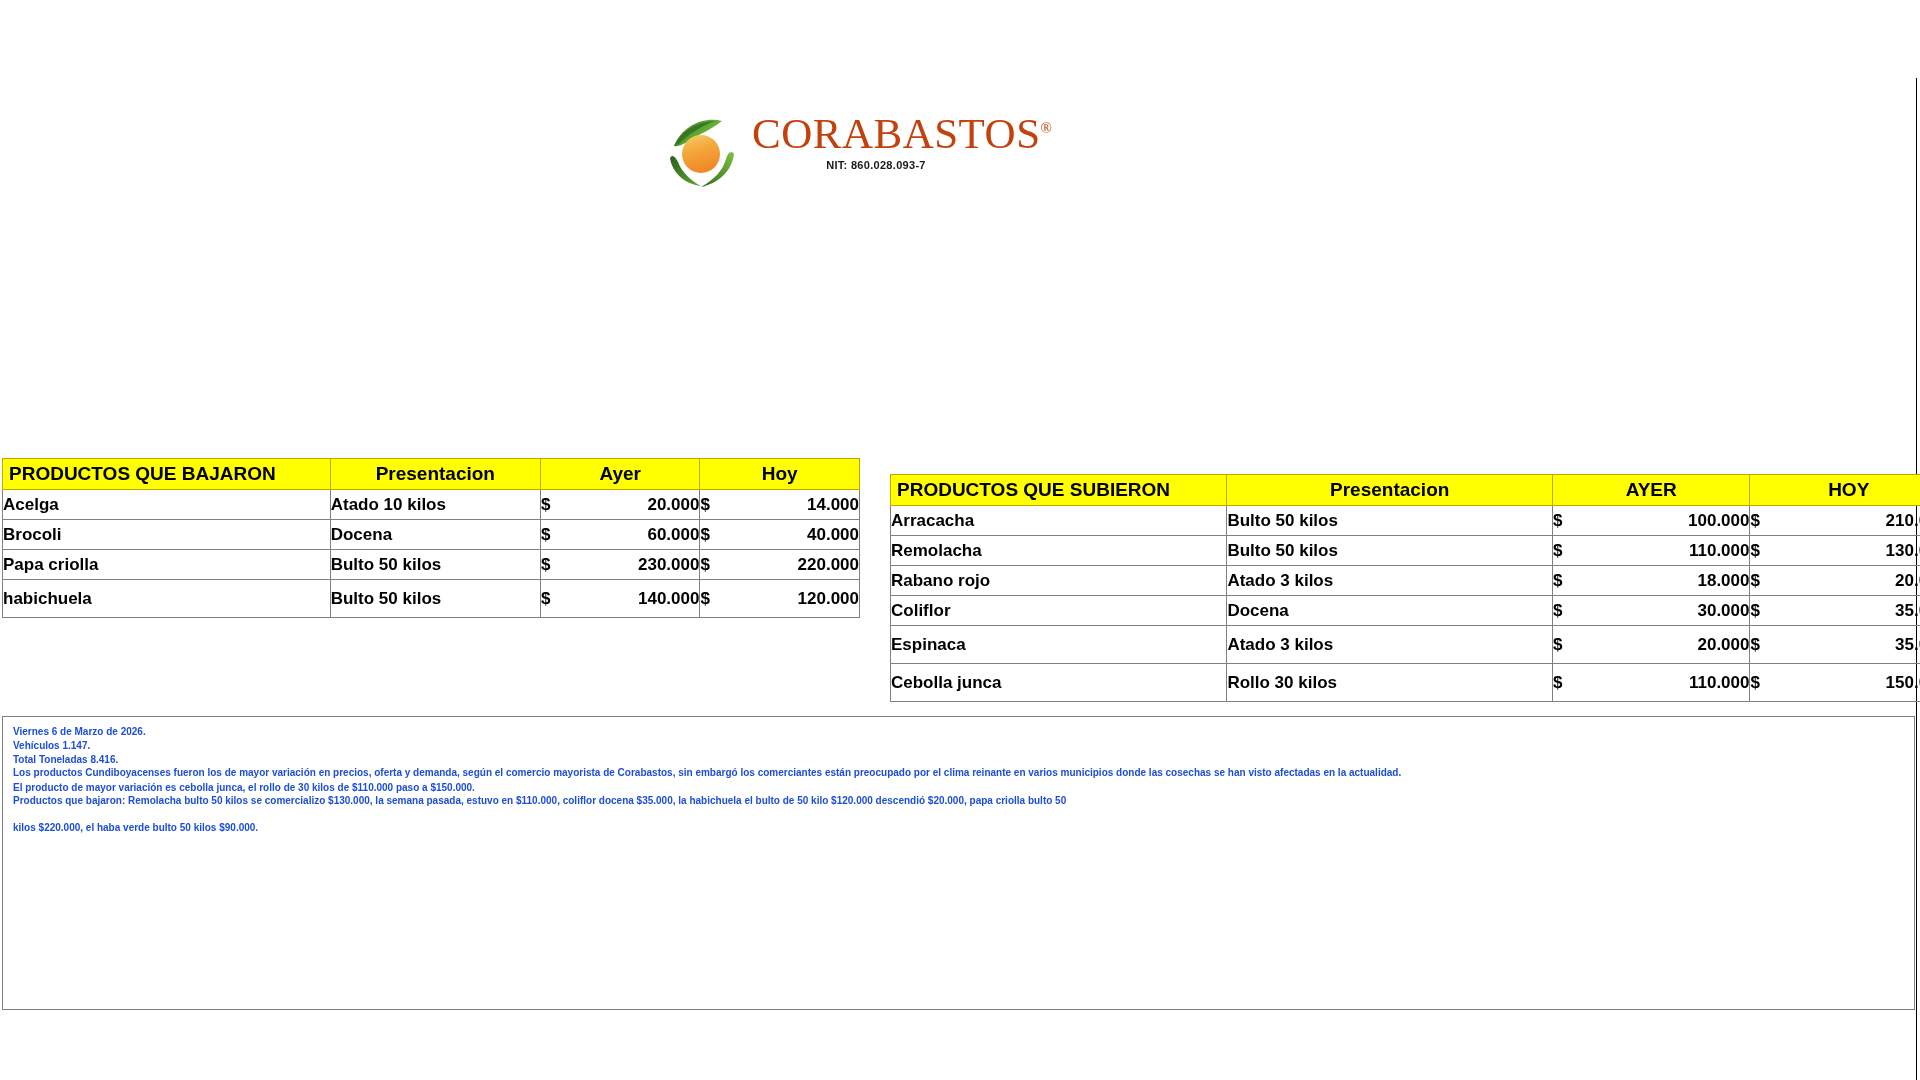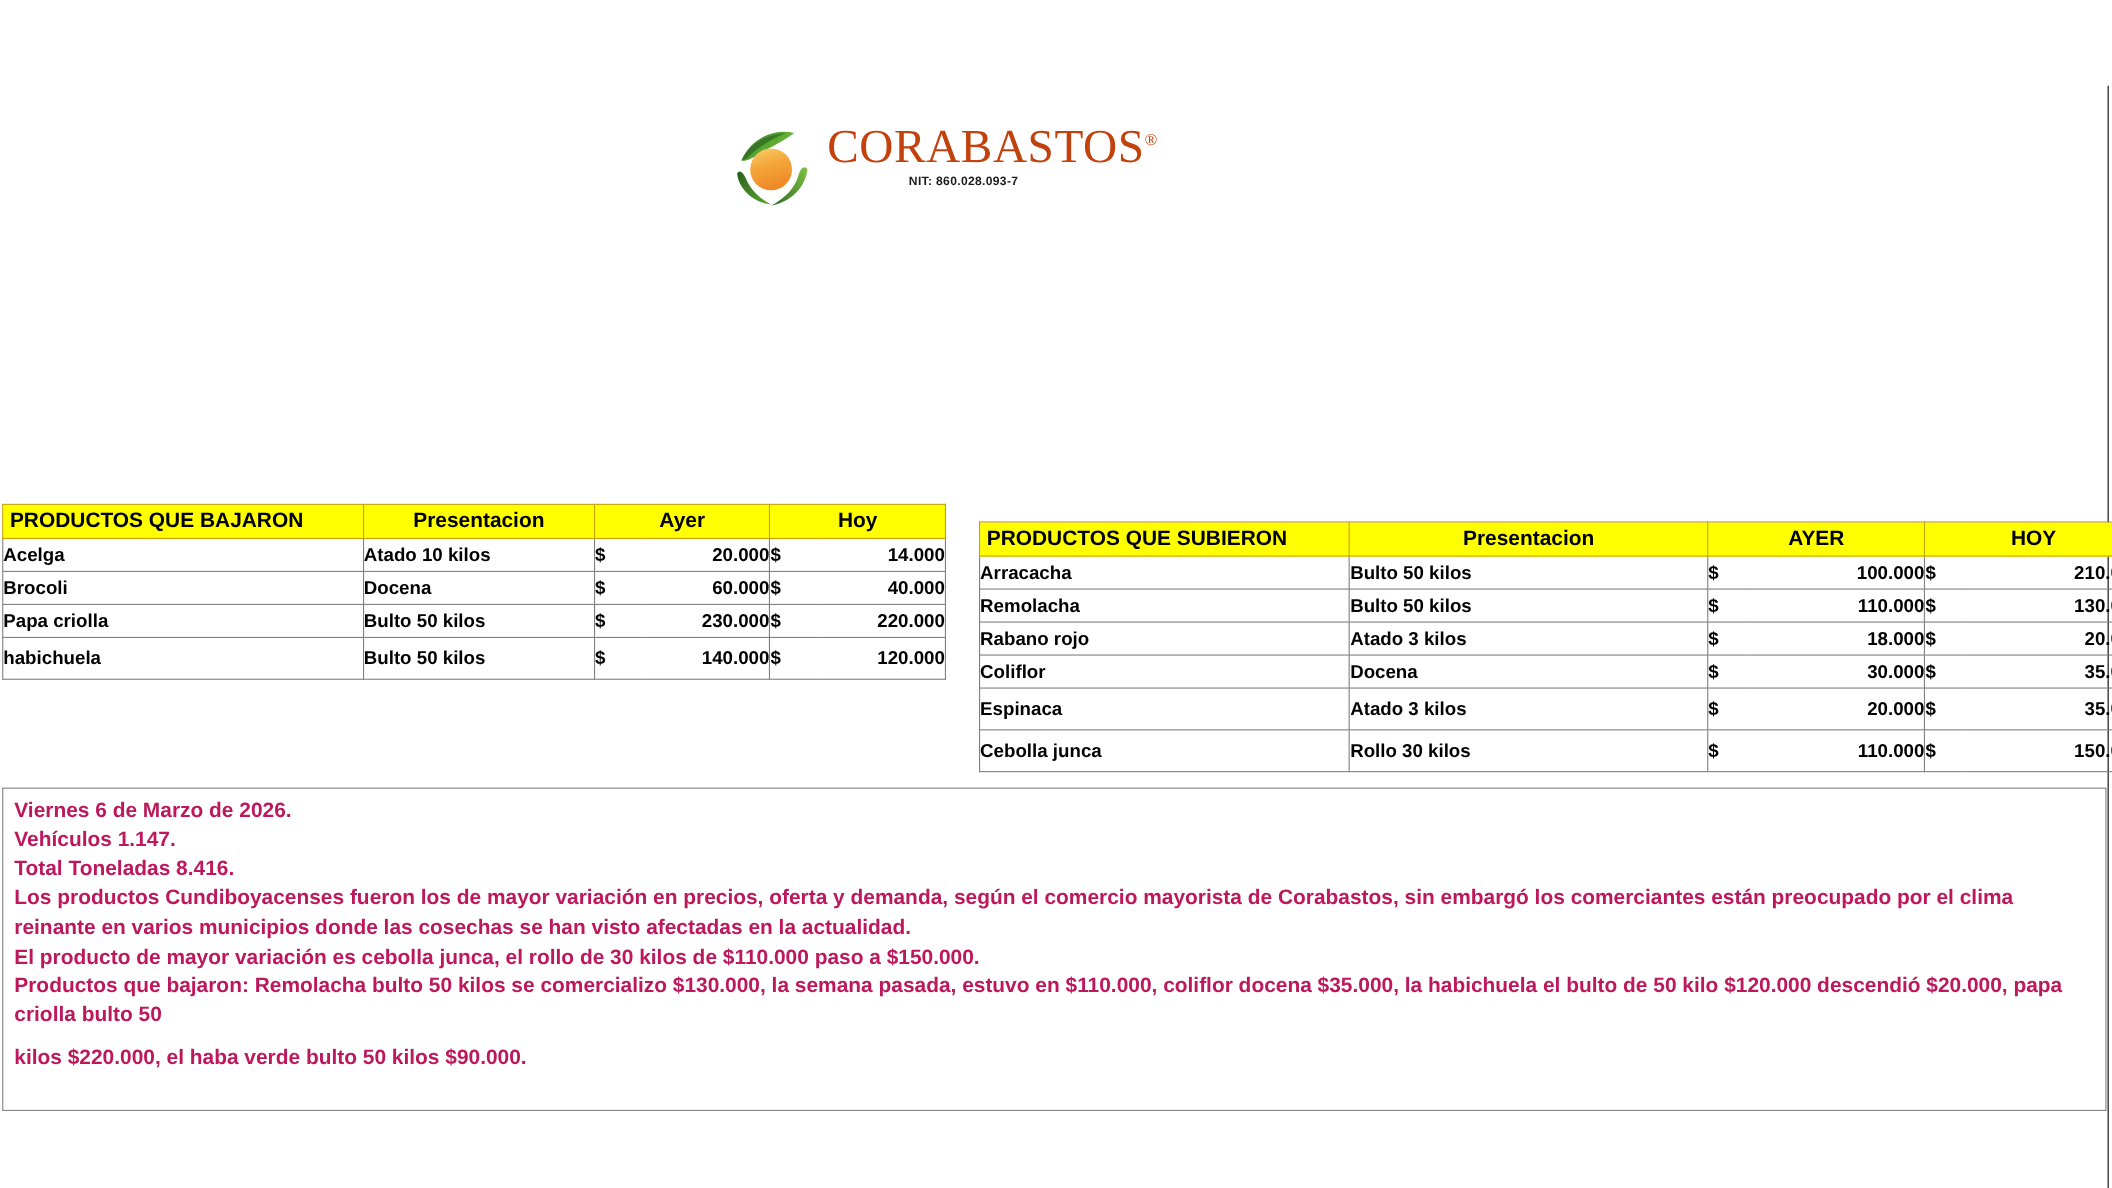--- a/index.html
+++ b/index.html
@@ -91,23 +91,23 @@
   
   .notebox{
     position:absolute;left:2px;top:716px;width:1913px;height:294px;
     border:1px solid #808080;
     background:#fff;
     box-sizing:border-box;
     padding:8px 10px 0 10px;
   }
   .notebox p{
     margin:0;
-    font-size:19px;
+    font-size:10px;
     font-weight:700;
-    color:#be185d;
+    color:#1d4ed8;
     line-height:1.38;
     font-family:"Liberation Sans", sans-serif;
   }
   .notebox p.wide{line-height:1.42;}
   .notebox p.spaced{margin-top:13px;}
 </style>
 </head>
 <body>
 
 <div class="page">

